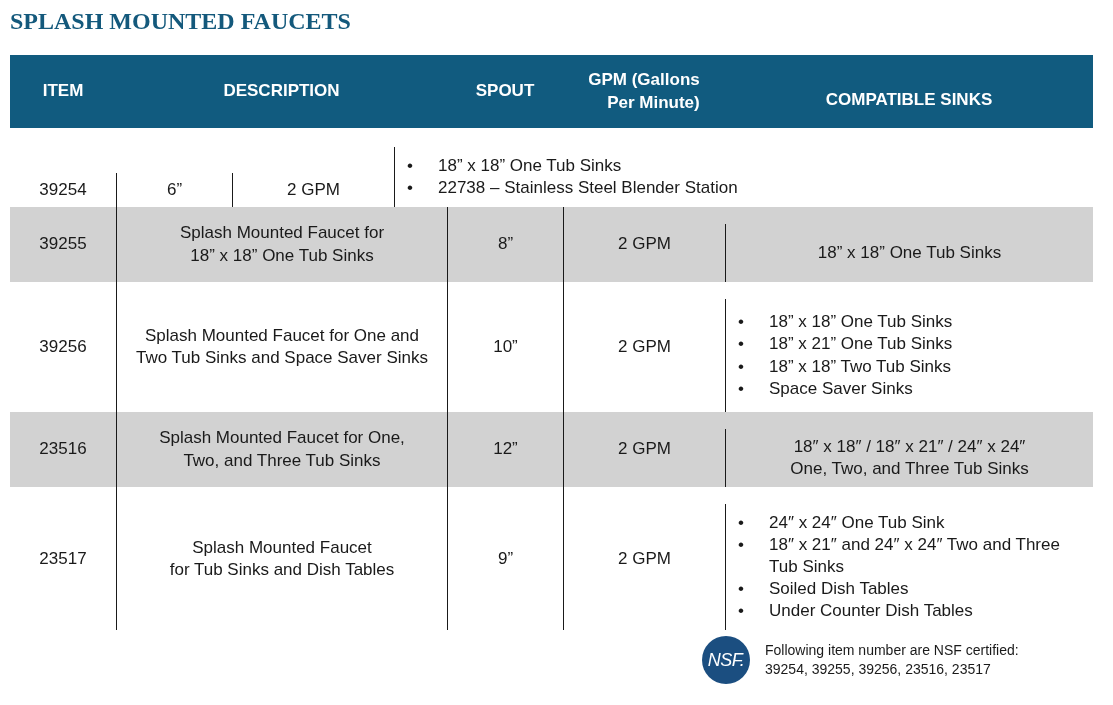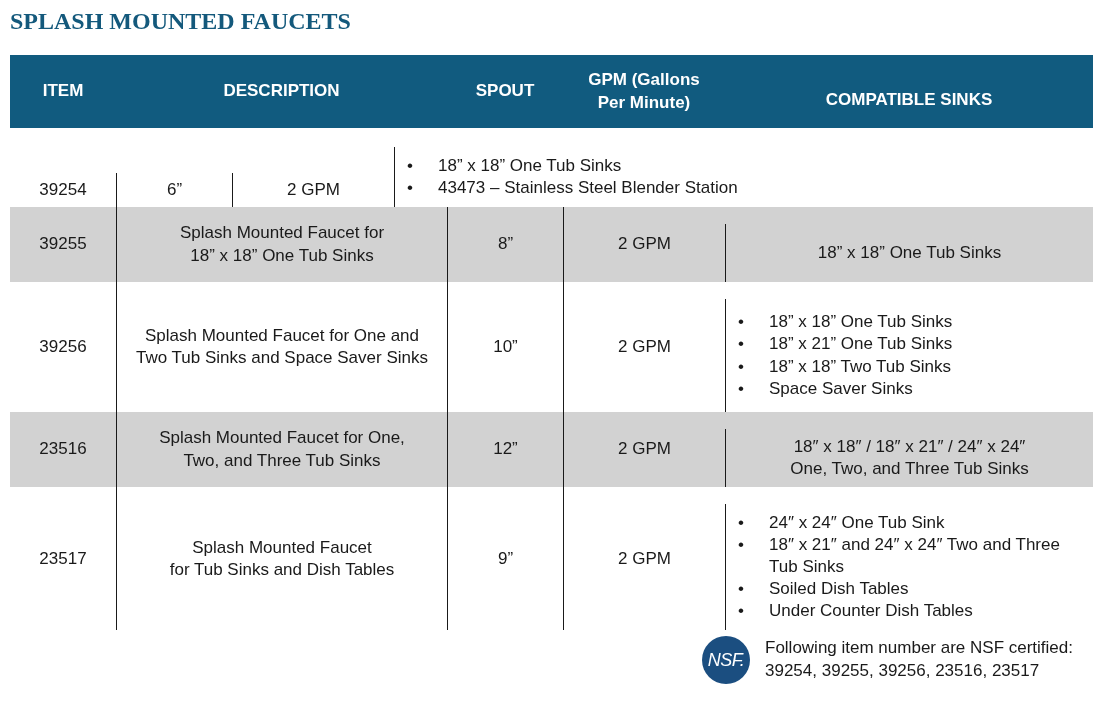--- a/index.html
+++ b/index.html
@@ -42,21 +42,21 @@
     font-weight: bold;
     font-size: 17px;
     text-align: center;
     white-space: pre-line;
     line-height: 1.3;
     box-sizing: border-box;
   }
   .c0 { width: 106px; }
   .c1 { width: 331px; }
   .c2 { width: 116px; }
-  .c3 { width: 162px; }
+  .c3 { width: 162px; text-align: right; }
   .c4 { width: 368px; margin-top: 17px; }
   .row { display: flex; }
   .row.alt { background: #d2d2d2; }
   .r0 { min-height: 79px; align-items: flex-end; }
   .r1 { min-height: 75px; }
   .r2 { min-height: 130px; }
   .r3 { min-height: 75px; }
   .r4 { min-height: 136px; }
   .td {
     display: flex;
@@ -109,21 +109,21 @@
     display: flex;
     align-items: center;
     justify-content: center;
     font-weight: normal;
     font-style: italic;
     font-size: 18px;
     letter-spacing: -0.5px;
     flex: 0 0 auto;
   }
   .note {
-    font-size: 17px;
+    font-size: 14px;
     white-space: pre-line;
     line-height: 1.35;
   }
 </style>
 </head>
 <body>
 
 <div class="page">
 
   <h1 class="title">SPLASH MOUNTED FAUCETS</h1>
@@ -139,21 +139,21 @@
       <div class="th c4">COMPATIBLE SINKS</div>
     </div>
 
     <div class="row r0">
       <div class="td c0">39254</div>
       <div class="td c2">6”</div>
       <div class="td c3">2 GPM</div>
       <div class="td c4 sinks-bullets">
         <ul class="sinks">
           <li>18” x 18” One Tub Sinks</li>
-          <li>43473 – Stainless Steel Blender Station</li>
+          <li>22738 – Stainless Steel Blender Station</li>
         </ul>
       </div>
     </div>
 
     <div class="row alt r1">
       <div class="td c0">39255</div>
       <div class="td c1">Splash Mounted Faucet for
 18” x 18” One Tub Sinks</div>
       <div class="td c2">8”</div>
       <div class="td c3">2 GPM</div>

